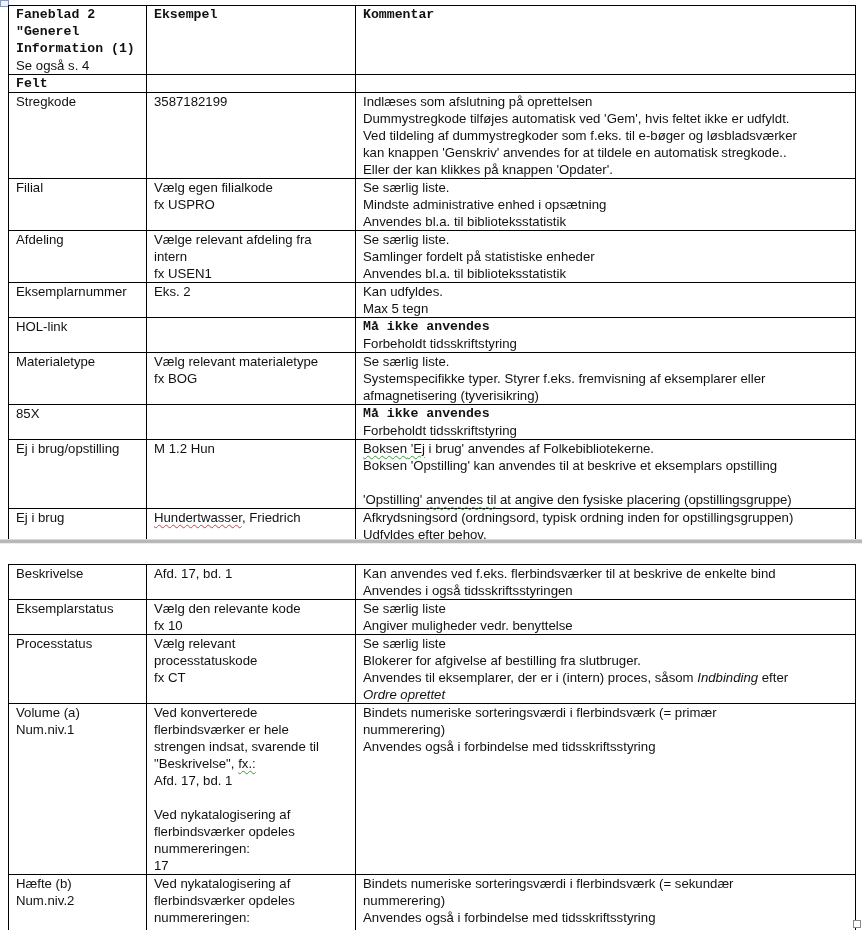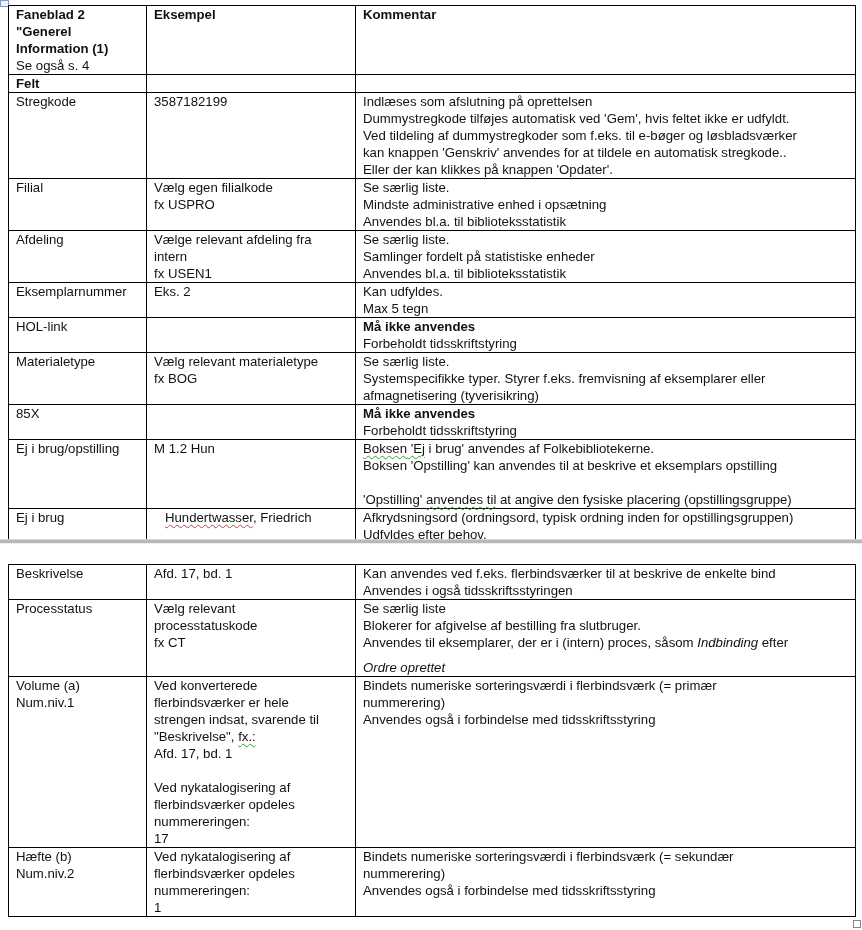--- a/index.html
+++ b/index.html
@@ -18,24 +18,24 @@
     table.doc td {
       border: 1.4px solid #000; vertical-align: top; padding: 0 7px 0 7px;
       line-height: 17px; white-space: normal;
     }
     col.c1 { width: 138px; }
     col.c2 { width: 209px; }
     col.c3 { width: 500px; }
     #t1 { top: 5px; }
     #t2 { top: 564px; }
     .line { display: block; min-height: 17px; }
-    .b { font-weight: bold; }
-    .i { font-style: italic; margin-top: 8px; }
+    .b { font-weight: bold; font-family: Liberation Mono, monospace; }
+    .i { font-style: italic; }
     .sq-green { text-decoration: underline wavy #3a9a3a; text-decoration-thickness: 1px; text-underline-offset: 2px; }
-    .sq-red { text-decoration: underline wavy #d04040; text-decoration-thickness: 1px; text-underline-offset: 2px; margin-left: 11px; }
+    .sq-red { text-decoration: underline wavy #d04040; text-decoration-thickness: 1px; text-underline-offset: 2px; }
     .page-break {
       position: absolute; left: 0; top: 539px; width: 862px; height: 3px;
       background: #b8b8b8; border-top: 1px solid #d8d8d8; border-bottom: 1px solid #ececec;
     }
     .corner-handle {
       position: absolute; left: 853px; top: 920px; width: 6px; height: 6px;
       border: 1px solid #888; background: #fff;
     }
     tr.r-head td { height: 68px; }
     tr.r-felt td { height: 17px; }
@@ -217,20 +217,33 @@
         </td>
     <td>
           <span class="line">Afd. 17, bd. 1</span>
         </td>
     <td>
       <span class="line">Kan anvendes ved f.eks. flerbindsværker til at beskrive de enkelte bind</span>
       <span class="line">Anvendes i også tidsskriftsstyringen</span>
     </td>
   </tr>
 
+  <tr>
+    <td>
+          <span class="line">Eksemplarstatus</span>
+        </td>
+    <td>
+      <span class="line">Vælg den relevante kode</span>
+      <span class="line">fx 10</span>
+    </td>
+    <td>
+      <span class="line">Se særlig liste</span>
+      <span class="line">Angiver muligheder vedr. benyttelse</span>
+    </td>
+  </tr>
 
   <tr>
     <td>
           <span class="line">Processtatus</span>
         </td>
     <td>
       <span class="line">Vælg relevant</span>
       <span class="line">processtatuskode</span>
       <span class="line">fx CT</span>
     </td>

